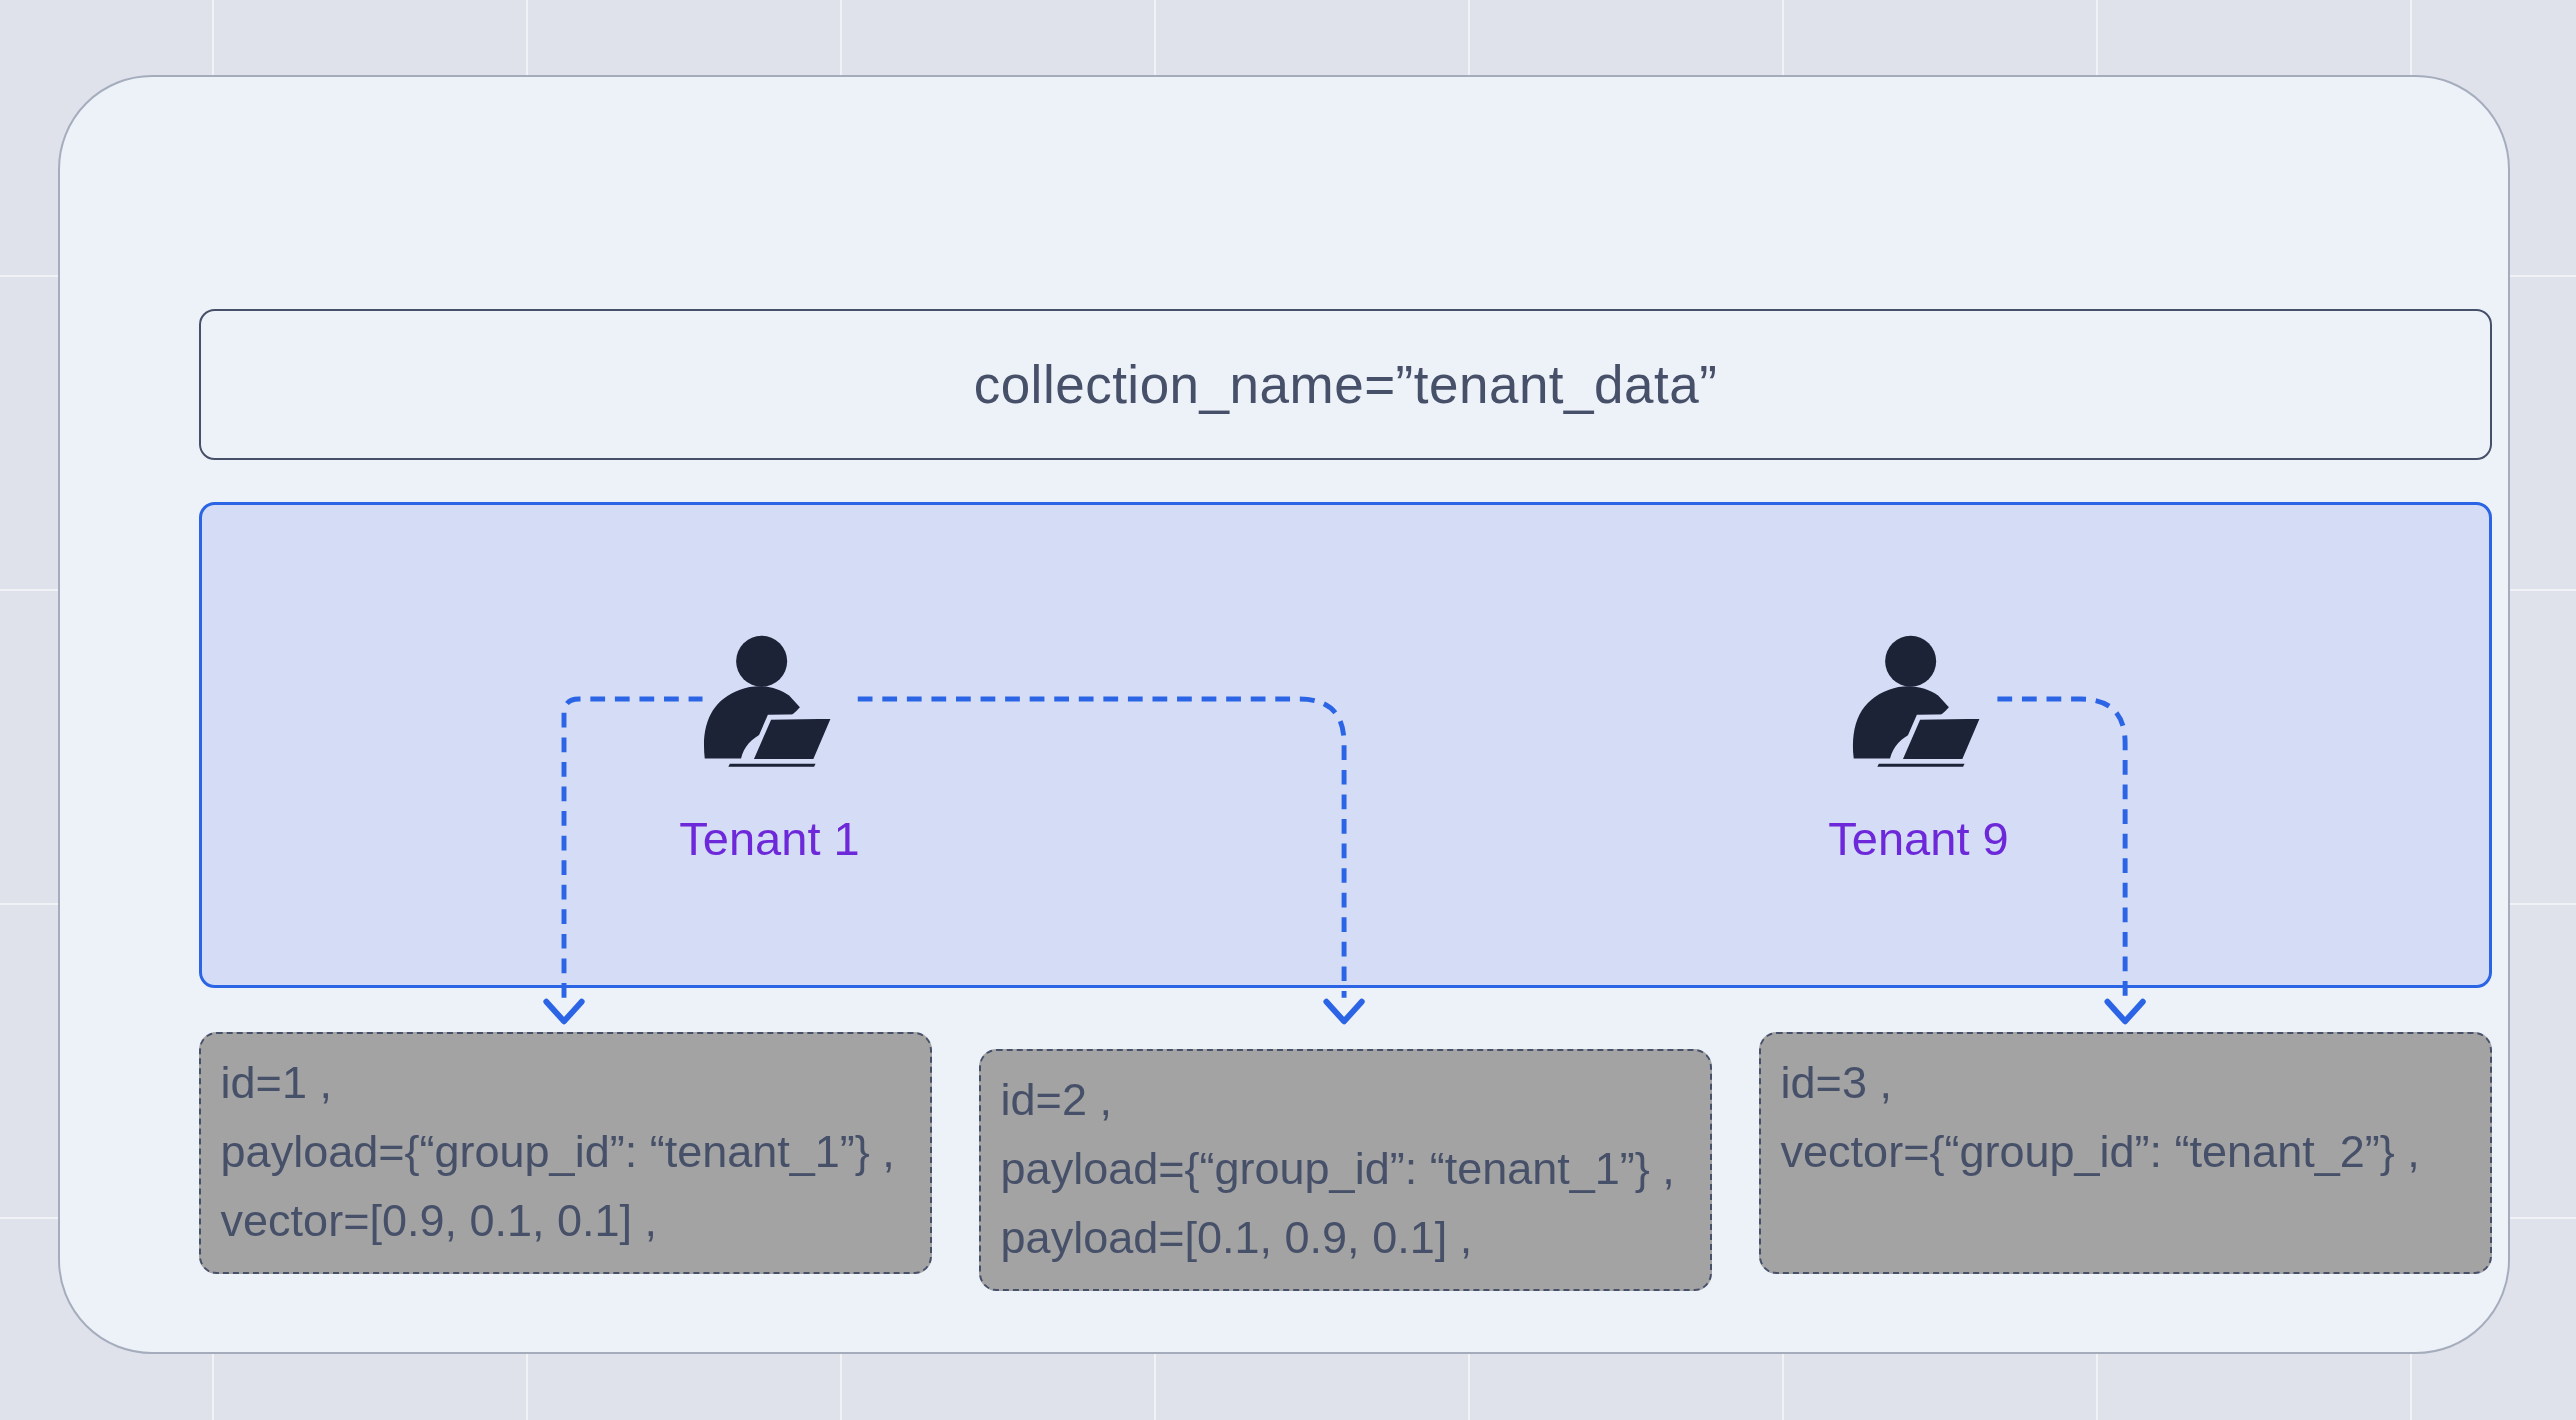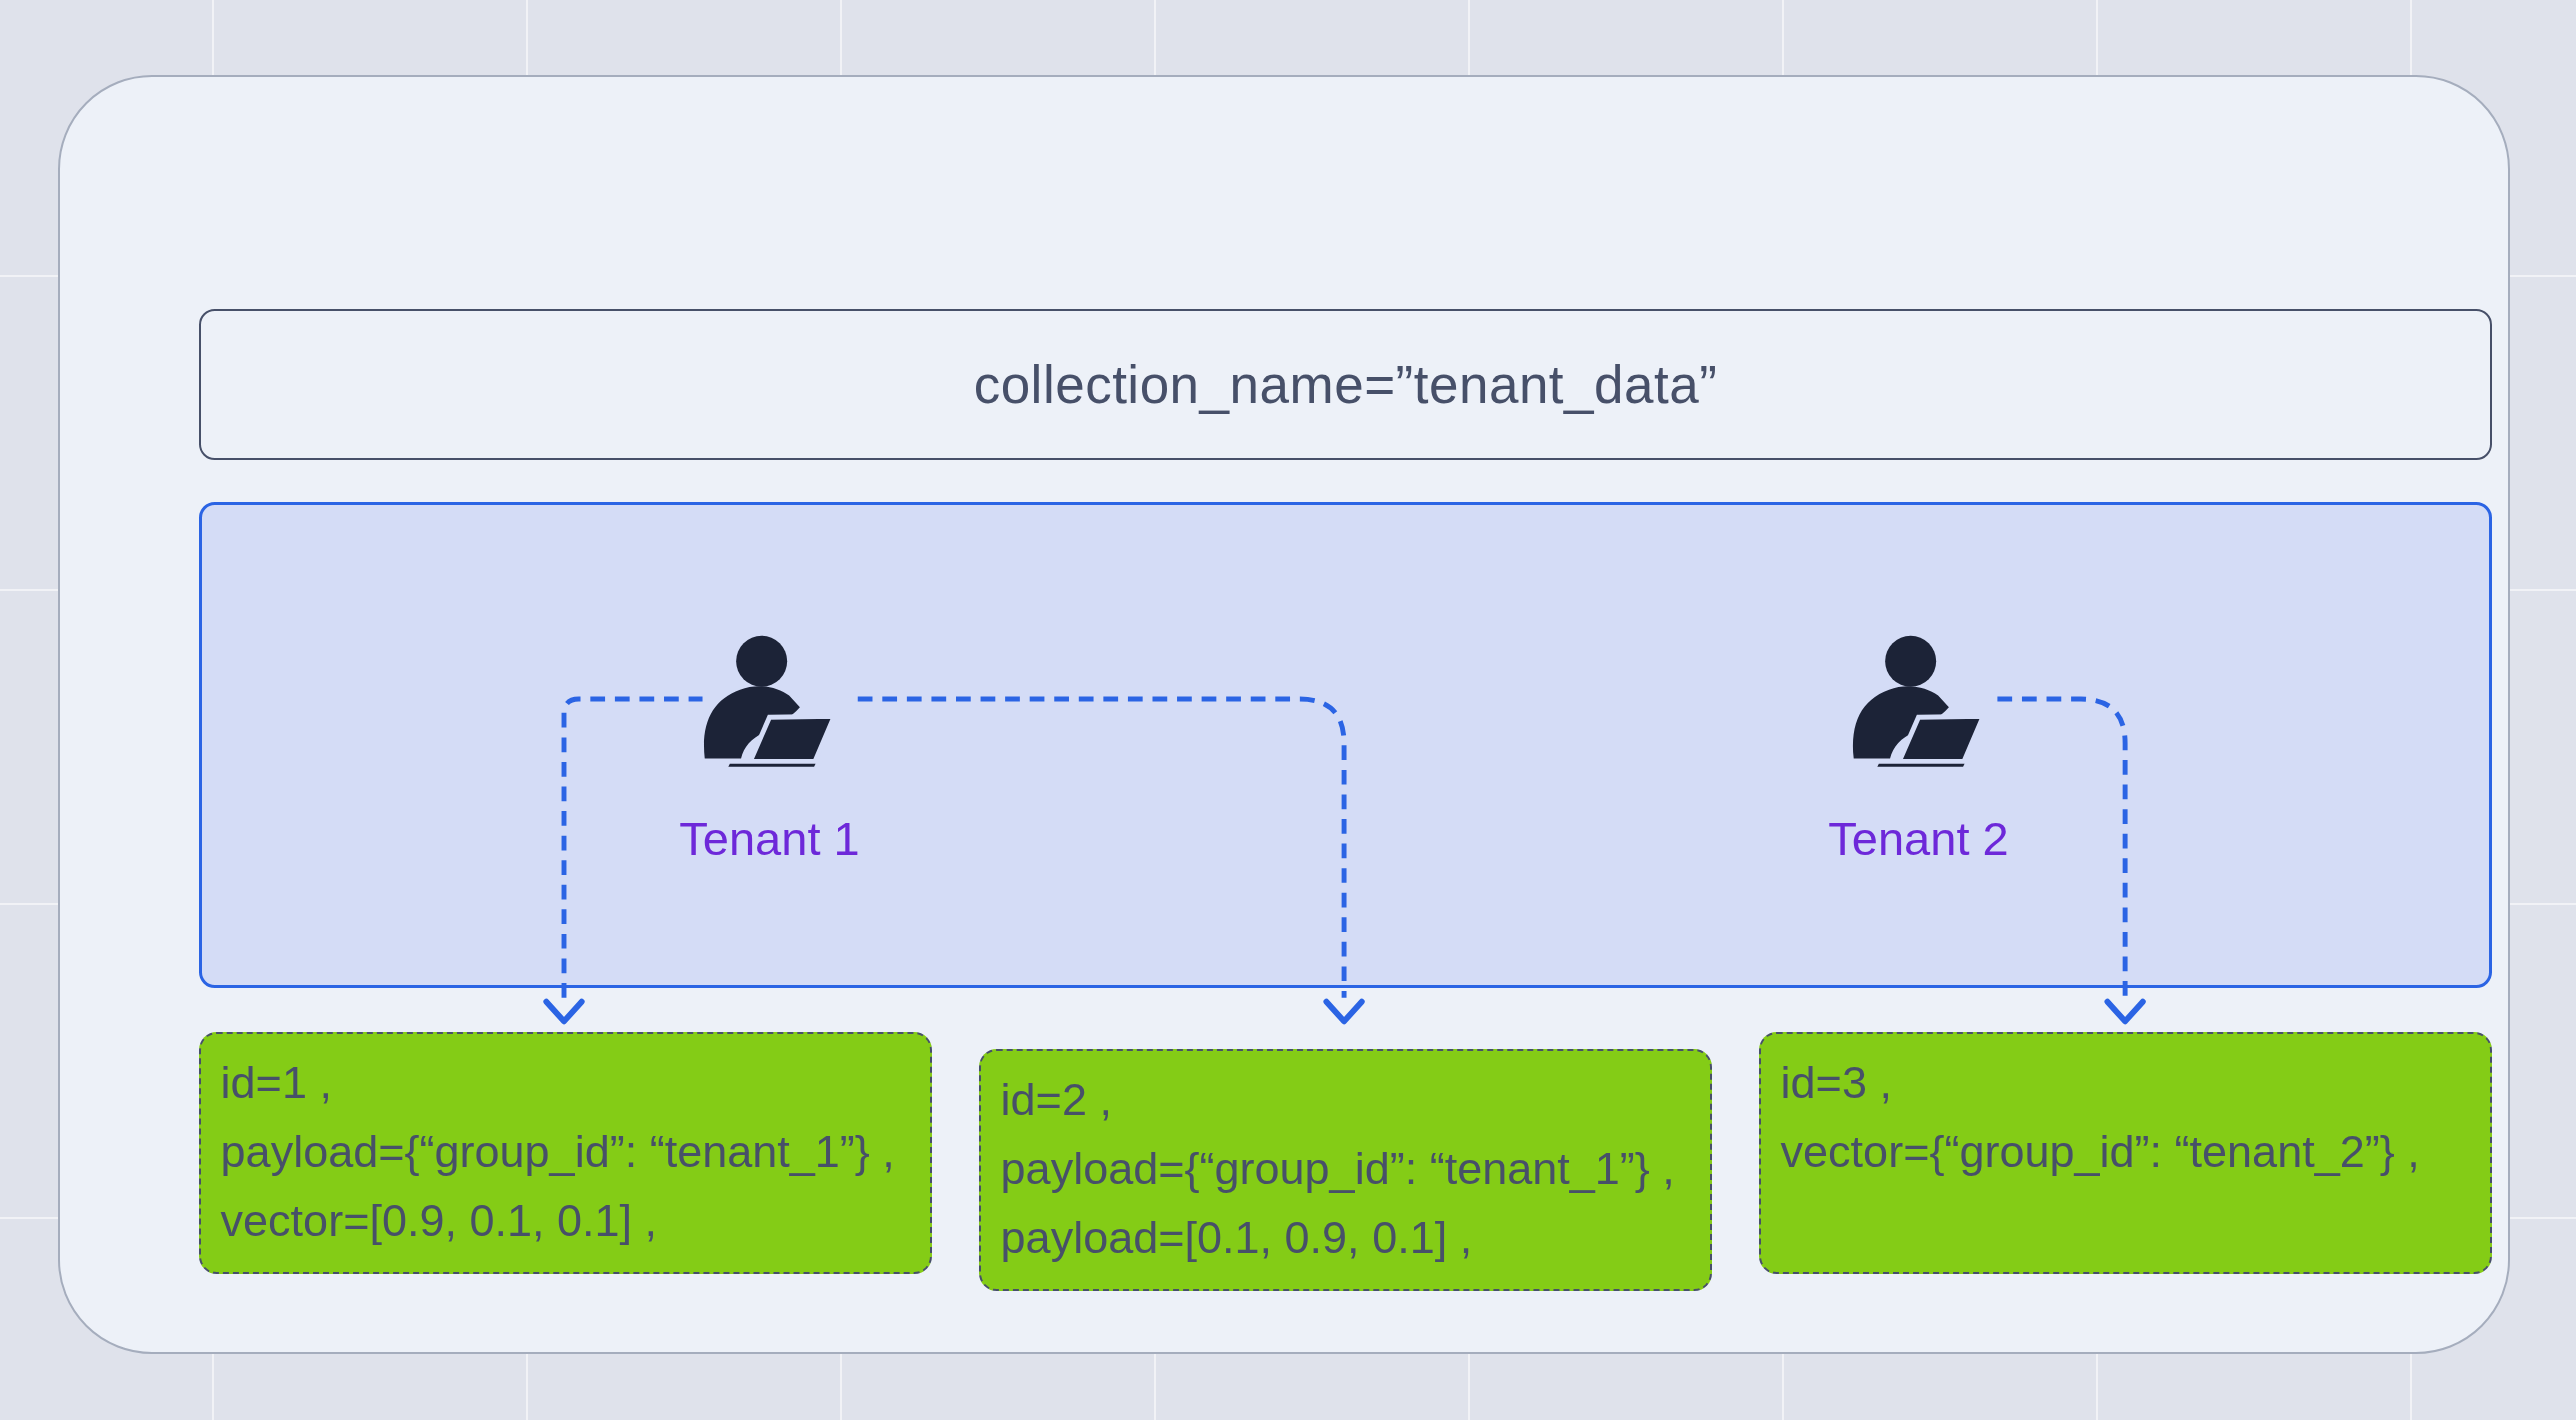--- a/index.html
+++ b/index.html
@@ -79,21 +79,21 @@
     font-size: 47px;
     color: #6d28d9;
   }
   .tenant-1 { left: 513px; top: 545px; }
   .tenant-2 { left: 1662px; top: 545px; }
 
   .point-card {
     position: absolute;
     top: 955px;
     width: 733px; height: 242px;
-    background: #84cc16;
+    background: #a3a3a3;
     border: 2.9px dashed #475069;
     border-radius: 17.7px;
     box-sizing: border-box;
     padding: 13.8px 19.6px;
   }
   .point-1 { left: 139px; }
   .point-2 { left: 919px; margin-top: 17px; }
   .point-3 { left: 1699px; }
   .point-line {
     font-size: 45px;
@@ -138,21 +138,21 @@
       <div class="tenant-label">Tenant 1</div>
     </div>
 
     <div class="tenant-figure tenant-2">
       <svg class="person-icon" viewBox="0 0 160 160" xmlns="http://www.w3.org/2000/svg">
         <circle cx="72" cy="40" r="26" fill="#1c2337"></circle>
         <path d="M14 139 C10 103 22 79 50 69 C68 62 88 66 100 75 L111 87 C101 98 88 106 76 112 C62 118 54 127 51 139 Z" fill="#1c2337"></path>
         <polygon points="80,97 146,96 126,143 60,143" fill="#1c2337" stroke="#d4dcf6" stroke-width="5"></polygon>
         <polygon points="38,142 131,142 127,150 34,150" fill="#1c2337" stroke="#d4dcf6" stroke-width="5"></polygon>
       </svg>
-      <div class="tenant-label">Tenant 2</div>
+      <div class="tenant-label">Tenant 9</div>
     </div>
 
     <div class="point-card point-1">
       <div class="point-line">id=1 ,</div>
       <div class="point-line">payload={“group_id”: “tenant_1”} ,</div>
       <div class="point-line">vector=[0.9, 0.1, 0.1] ,</div>
     </div>
 
     <div class="point-card point-2">
       <div class="point-line">id=2 ,</div>

